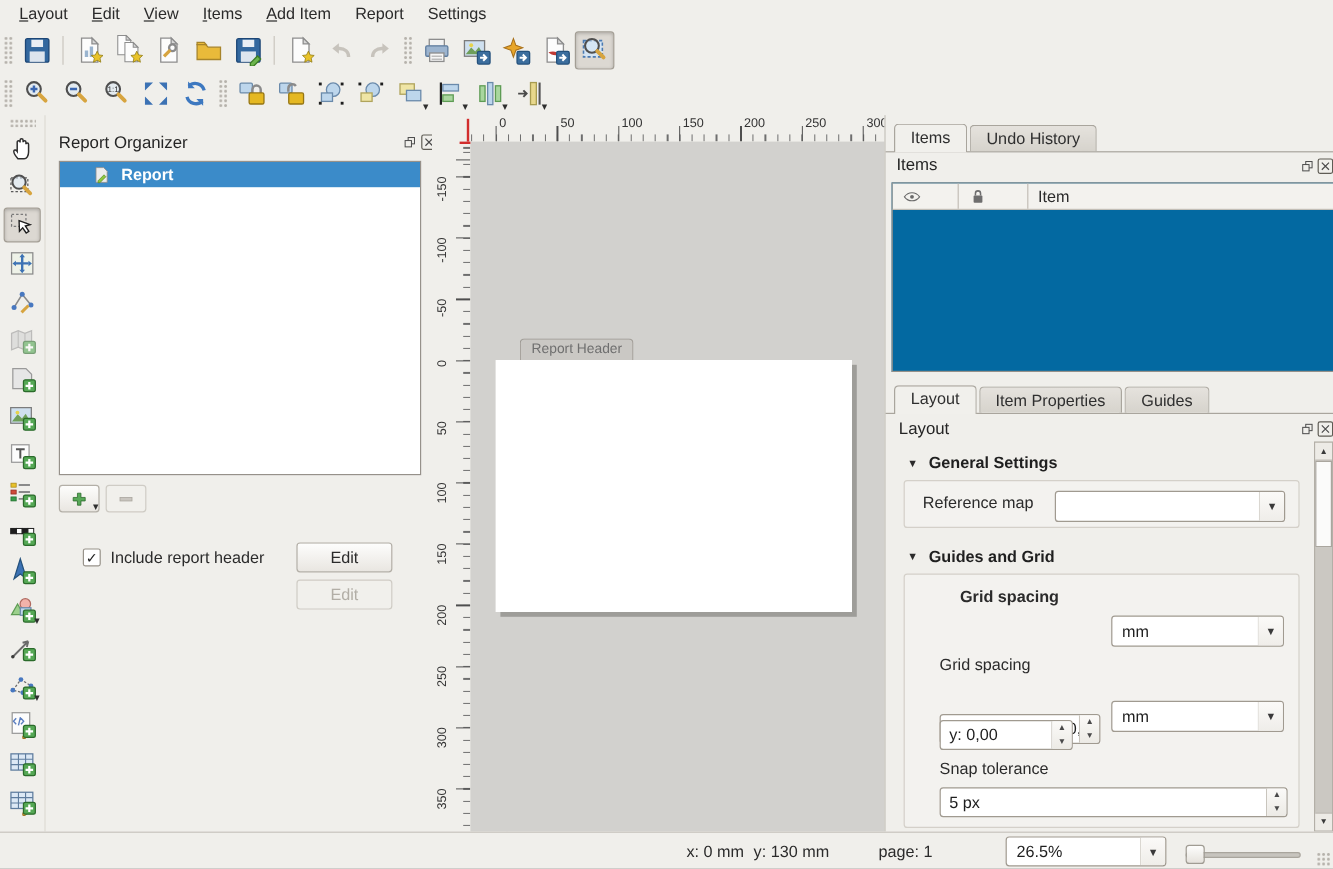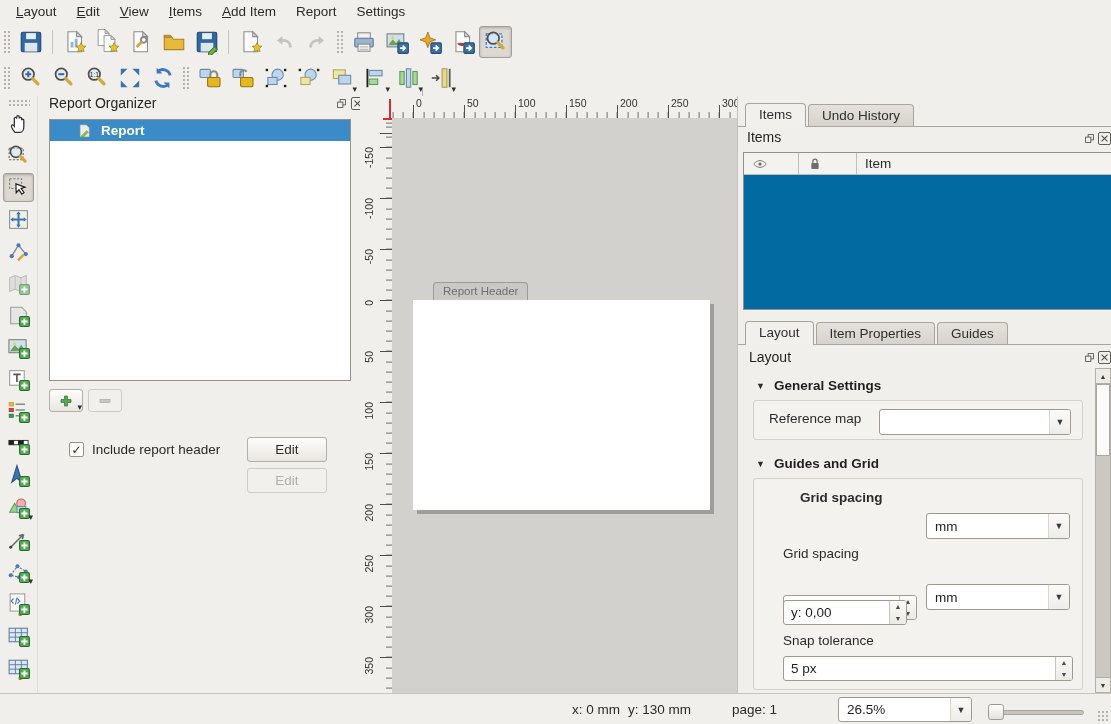--- a/index.html
+++ b/index.html
@@ -36,21 +36,21 @@
   
   .panel-title{position:absolute;font-size:14px;color:#252525;}
   .pbtn{position:absolute;width:13px;height:13px;display:flex;align-items:center;justify-content:center;}
   .pbtn .icon{width:11px;height:11px;}
   .pbtn.boxed{border:1px solid #5f5c55;border-radius:2px;}
   .btn{font-size:13.5px;color:#2b2b2b;background:linear-gradient(#fdfdfc,#e9e6e1);
        border:1px solid #b3afa7;border-radius:3px;text-align:center;}
   .btn:disabled,.btn.disabled{color:#b2aea6;background:#f1f0ec;border-color:#cfccc5;}
 
   
-  .organizer{position:absolute;left:39px;top:89px;width:384px;bottom:31px;border-right:1px solid #b8b4ad;}
+  .organizer{position:absolute;left:39px;top:104px;width:384px;bottom:31px;border-right:1px solid #b8b4ad;}
   .tree{position:absolute;left:10px;top:30px;width:302px;height:262px;background:#fff;border:1px solid #96918a;}
   .tree-row{height:21px;display:flex;align-items:center;padding-left:27px;font-size:13.5px;}
   .tree-row.selected{background:#3b8bc9;color:#fff;font-weight:600;}
   .tree-row .icon{width:16px;height:16px;margin-right:8px;}
   .sbtn{position:absolute;width:34px;height:23px;padding:0;display:flex;align-items:center;justify-content:center;}
   .sbtn .icon{width:16px;height:16px;}
   .chk-row{position:absolute;left:30px;display:flex;align-items:center;height:25px;}
   .checkbox{width:15px;height:15px;background:#fff;border:1px solid #98938a;border-radius:2px;margin-right:8px;
             display:inline-flex;align-items:center;justify-content:center;font-size:12px;font-weight:bold;color:#222;}
   .chk-label{font-size:13.5px;}
@@ -788,21 +788,21 @@
       <span class="ca">▼</span>
     </div>
     <span class="flabel" style="left:45px;top:450px;">Grid spacing</span>
     <div class="spin" style="left:45px;top:499px;width:134px;height:25px;justify-content:flex-end;">
       <span>x: 0,00</span>
       <span class="arrows">
           <span>▲</span>
           <span>▼</span>
         </span>
     </div>
-    <div class="spin" style="left:45px;top:504px;width:124px;height:25px;">
+    <div class="spin" style="left:45px;top:504px;width:111px;height:25px;">
       <span>y: 0,00</span>
       <span class="arrows">
           <span>▲</span>
           <span>▼</span>
         </span>
     </div>
     <div class="combo" style="left:188px;top:488px;width:144px;height:26px;">
       <span>mm</span>
       <span class="ca">▼</span>
     </div>

